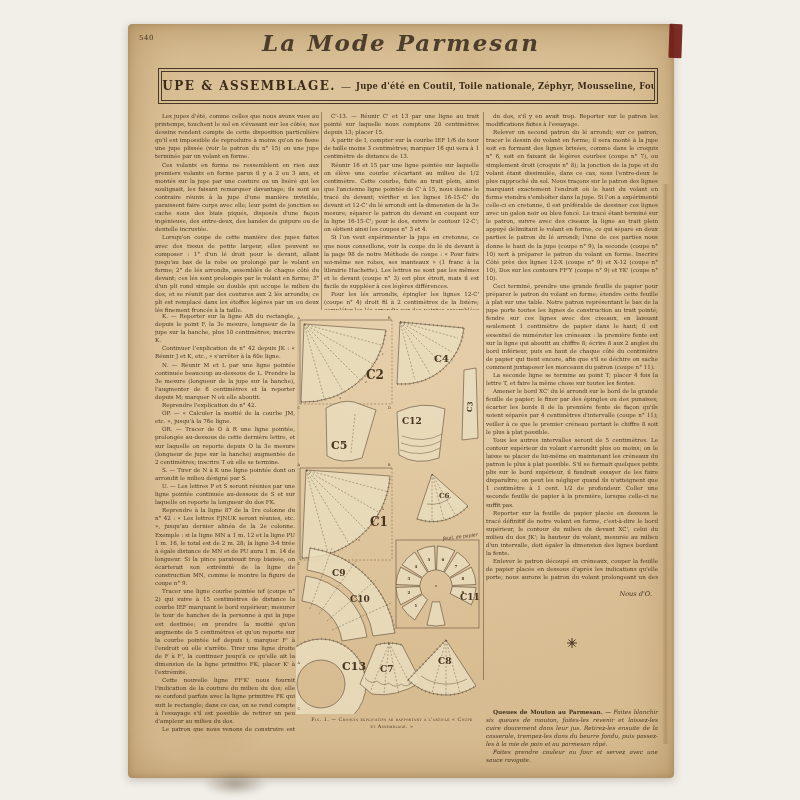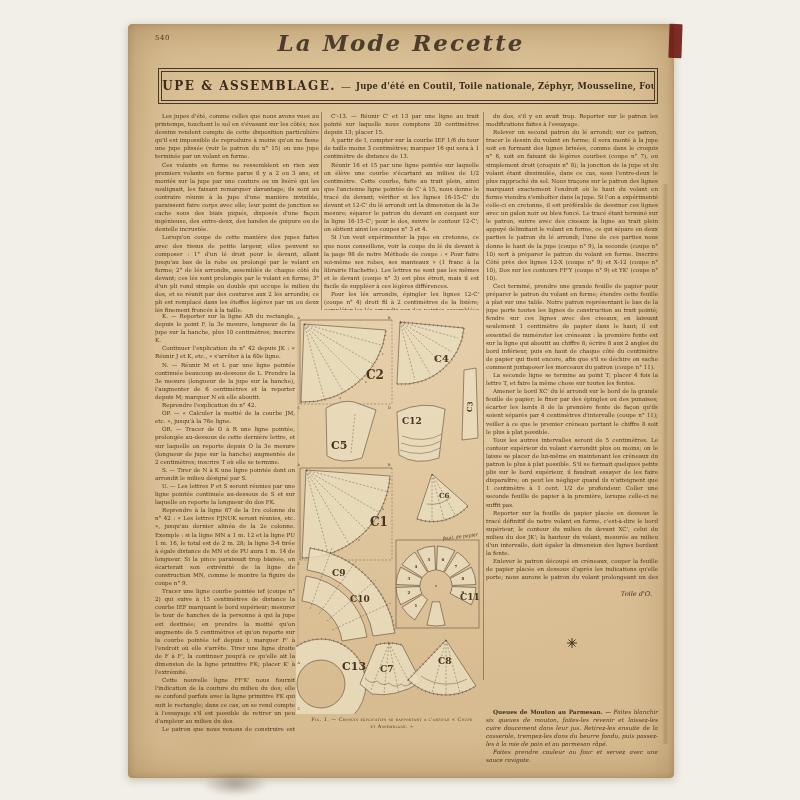--- a/index.html
+++ b/index.html
@@ -4,21 +4,21 @@
 <style>
   html,body{margin:0;padding:0;}
   body{width:800px;height:800px;background:#f2efe8;position:relative;overflow:hidden;
        font-family:"DejaVu Serif", serif;}
   .page{position:absolute;left:128px;top:24px;width:546px;height:754px;border-radius:4px;
         background:
           radial-gradient(120% 80% at 50% 38%, rgba(255,246,222,.30), rgba(255,246,222,0) 62%),
           linear-gradient(175deg,#d6ba8e,#dcc096 40%,#d7bb90);
         box-shadow: inset 0 0 46px rgba(115,78,30,.38), inset 0 0 7px rgba(100,60,20,.28),
                     0 2px 8px rgba(60,45,25,.25);}
-  .pagenum{position:absolute;left:11px;top:10px;font-size:7px;letter-spacing:.5px;color:#4a3826;margin-left:16px;}
+  .pagenum{position:absolute;left:11px;top:10px;font-size:7px;letter-spacing:.5px;color:#4a3826;}
   .masthead{position:absolute;left:0;top:5px;width:100%;text-align:center;font-style:italic;
             font-weight:bold;font-size:23px;letter-spacing:2px;color:#3a2d1f;opacity:.88;}
   .titlebox{position:absolute;left:30px;top:44px;width:498px;height:34px;
             border:1.2px solid #4a3827;}
   .titlebox-inner{position:absolute;inset:2px;border:.8px solid #4a3827;display:flex;
             align-items:center;justify-content:center;white-space:nowrap;overflow:hidden;}
   .main-title{font-weight:bold;font-size:12px;letter-spacing:1.5px;color:#3c2c1c;}
   .title-sep{font-size:10px;margin:0 5px;color:#3c2c1c;}
   .subtitle{font-weight:bold;font-size:8.4px;letter-spacing:.2px;color:#3c2c1c;}
   .col{position:absolute;overflow:hidden;font-size:5.6px;line-height:8.1px;text-align:justify;
@@ -58,21 +58,21 @@
   .dash{fill:none;stroke:#5d4836;stroke-width:.42;stroke-dasharray:2 1.7;}
   .ticks{fill:none;stroke:#5d4836;stroke-width:2.3;stroke-dasharray:.55 3.6;opacity:.75;}
   .thin{fill:none;stroke:#5d4836;stroke-width:.45;}
 </style>
 </head>
 <body>
 
 <div class="page">
 
   <div class="pagenum">540</div>
-  <div class="masthead">La Mode Recette</div>
+  <div class="masthead">La Mode Parmesan</div>
   <div class="redmark"></div>
   <div class="crease"></div>
   <div class="stain1"></div>
   <div class="stain2"></div>
 
   <div class="titlebox">
     <div class="titlebox-inner">
       <span class="main-title">COUPE &amp; ASSEMBLAGE.</span>
       <span class="title-sep">—</span>
       <span class="subtitle">Jupe d'été en Coutil, Toile nationale, Zéphyr, Mousseline, Foulard</span>
@@ -229,21 +229,21 @@
     <div class="article">
         <p>du dos, s'il y en avait trop. Reporter sur le patron les modifications faites à l'essayage.</p>
         <p>Relever un second patron du lé arrondi; sur ce patron, tracer le dessin du volant en forme; il sera monté à la jupe soit en formant des lignes brisées, comme dans le croquis n° 6, soit en faisant de légères courbes (coupe n° 7), ou simplement droit (croquis n° 8); la jonction de la jupe et du volant étant dissimulée, dans ce cas, sous l'entre-deux le plus rapproché du sol. Nous traçons sur le patron des lignes marquant exactement l'endroit où le haut du volant en forme viendra s'emboîter dans la jupe. Si l'on a expérimenté celle-ci en cretonne, il est préférable de dessiner ces lignes avec un galon noir ou bleu foncé. Le tracé étant terminé sur le patron, suivre avec des ciseaux la ligne au trait plein appuyé délimitant le volant en forme, ce qui sépare en deux parties le patron du lé arrondi; l'une de ces parties nous donne le haut de la jupe (coupe n° 9), la seconde (coupe n° 10) sert à préparer le patron du volant en forme. Inscrire Côté près des lignes 12-X (coupe n° 9) et X-12 (coupe n° 10), Dos sur les contours FF'Y (coupe n° 9) et YK' (coupe n° 10).</p>
         <p>Ceci terminé, prendre une grande feuille de papier pour préparer le patron du volant en forme; étendre cette feuille à plat sur une table. Notre patron représentant le bas de la jupe porte toutes les lignes de construction au trait pointé; fendre sur ces lignes avec des ciseaux, en laissant seulement 1 centimètre de papier dans le haut; il est essentiel de numéroter les créneaux : la première fente est sur la ligne qui aboutit au chiffre 8; écrire 8 aux 2 angles du bord inférieur, puis en haut de chaque côté du centimètre de papier qui tient encore, afin que s'il se déchire on sache comment juxtaposer les morceaux du patron (coupe n° 11).</p>
         <p>La seconde ligne se termine au point T; placer 4 fois la lettre T, et faire la même chose sur toutes les fentes.</p>
         <p>Amener le bord XC' du lé arrondi sur le bord de la grande feuille de papier; le fixer par des épingles ou des punaises; écarter les bords 8 de la première fente de façon qu'ils soient séparés par 4 centimètres d'intervalle (coupe n° 11); veiller à ce que le premier créneau portant le chiffre 8 soit le plus à plat possible.</p>
         <p>Tous les autres intervalles seront de 5 centimètres. Le contour supérieur du volant s'arrondit plus ou moins; on le laisse se placer de lui-même en maintenant les créneaux du patron le plus à plat possible. S'il se formait quelques petits plis sur le bord supérieur, il faudrait essayer de les faire disparaître; on peut les négliger quand ils n'atteignent que 1 centimètre à 1 cent. 1/2 de profondeur. Coller une seconde feuille de papier à la première, lorsque celle-ci ne suffit pas.</p>
         <p>Reporter sur la feuille de papier placée en dessous le tracé définitif de notre volant en forme, c'est-à-dire le bord supérieur, le contour du milieu du devant XC', celui du milieu du dos JK'; la hauteur du volant, mesurée au milieu d'un intervalle, doit égaler la dimension des lignes bordant la fente.</p>
         <p>Enlever le patron découpé en créneaux, couper la feuille de papier placée en dessous d'après les indications qu'elle porte; nous aurons le patron du volant prolongeant un des lés arrondis; inscrire Côté sur la ligne XC', Dos sur le contour YK' (coupe n° 13).</p>
       </div>
-    <div class="signature">Toile d'O.</div>
+    <div class="signature">Nous d'O.</div>
     <div class="ornament">
       <svg width="12" height="12" viewBox="-6 -6 12 12">
         <g stroke="#4a3826" stroke-width="1">
           <path d="M0,-5 V5 M-5,0 H5 M-3.5,-3.5 L3.5,3.5 M-3.5,3.5 L3.5,-3.5"></path>
         </g>
         <circle cx="0" cy="0" r="1.4" fill="#4a3826"></circle>
       </svg>
     </div>
     <div class="recipe">
       <p><span class="lead">Queues de Mouton au Parmesan.</span> <i>— Faites blanchir six queues de mouton, faites-les revenir et laissez-les cuire doucement dans leur jus. Retirez-les ensuite de la casserole, trempez-les dans du beurre fondu, puis passez-les à la mie de pain et au parmesan râpé.</i></p>

